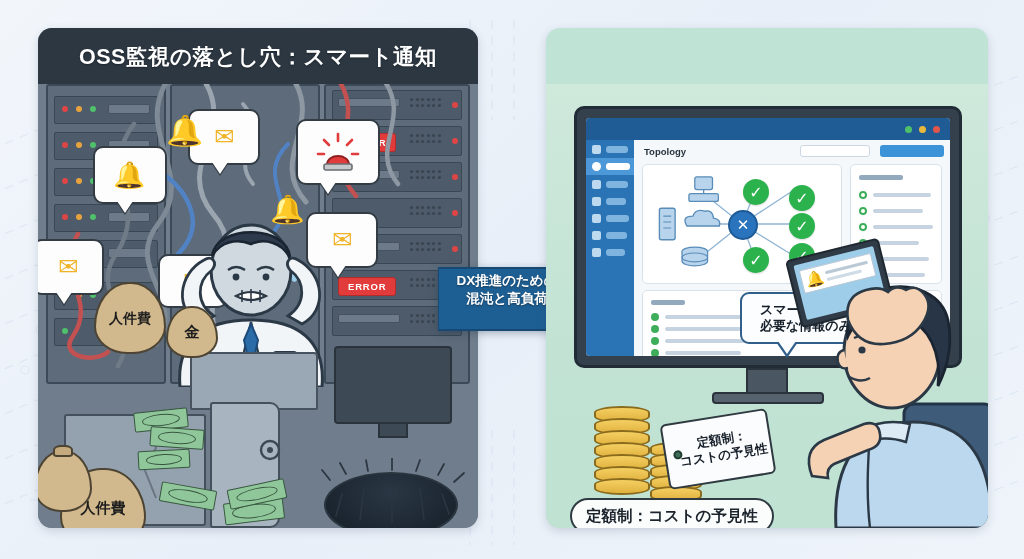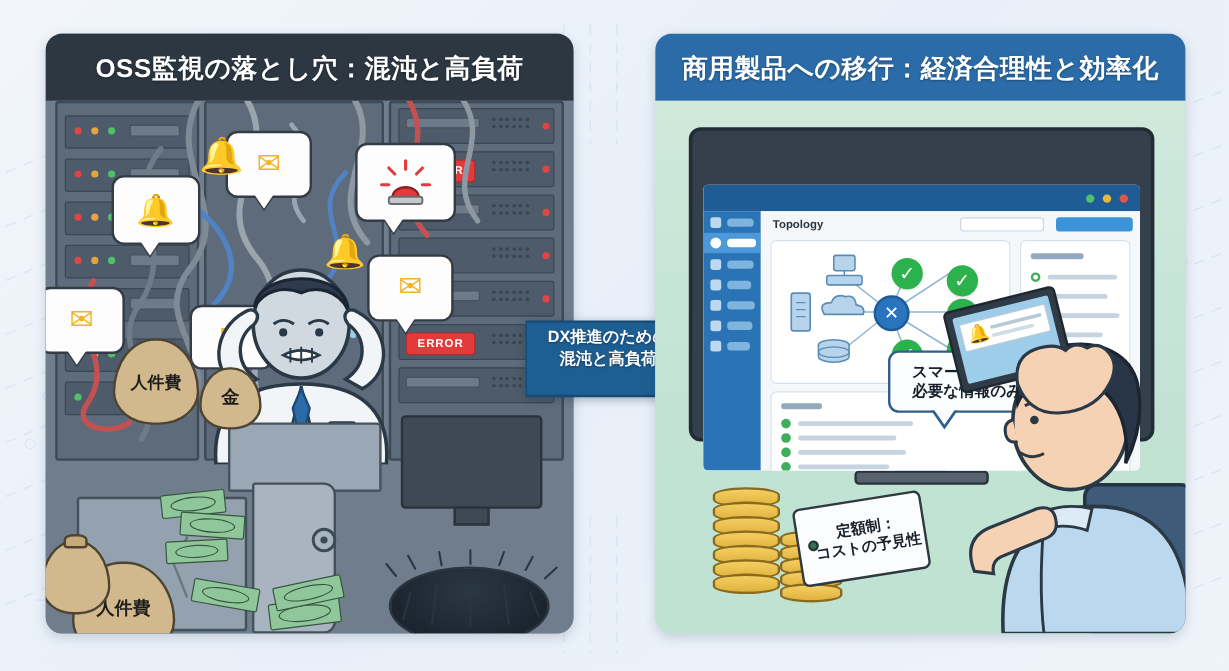--- a/index.html
+++ b/index.html
@@ -91,21 +91,21 @@
   #arrow { position:absolute; left:438px; top:246px; width:176px; height:106px; }
   #arrow svg { width:100%; height:100%; display:block; filter:drop-shadow(0 2px 4px rgba(30,50,70,.35)); }
   #arrow-label {
     position:absolute; left:8px; top:26px; width:122px; text-align:center;
     color:#fff; font-weight:bold; font-size:13.5px; line-height:1.35;
     text-shadow:0 1px 2px rgba(0,0,0,.4); pointer-events:none;
   }
 
   
   .mon-frame { position:absolute; background:#34404c; border:3px solid #222c36; border-radius:10px; }
-  .mon-screen { position:absolute; background:#f4f7fa; border-radius:4px; overflow:hidden;margin-top:36px; }
+  .mon-screen { position:absolute; background:#f4f7fa; border-radius:4px; overflow:hidden; }
   .mon-stand { position:absolute; background:#4a5763; border:2.5px solid #2a333c; }
   .mon-base  { position:absolute; background:#56636f; border:2.5px solid #2a333c; border-radius:4px; }
 
   .win-titlebar { position:absolute; left:0; right:0; top:0; height:22px; background:#1f5c96; }
   .tl-dot{position:absolute;top:8px;width:7px;height:7px;border-radius:50%;}
   .app-side { position:absolute; left:0; top:22px; bottom:0; width:48px; background:#2a73b5; }
   .side-row { position:absolute; left:6px; height:7px; border-radius:3px; background:#7fb4de; }
   .side-row.active { background:#ffffff; }
   .side-ic { position:absolute; left:6px; width:9px; height:9px; border-radius:2px; background:#bcd9f0; }
   .side-sel { position:absolute; left:0; right:0; height:17px; background:#4d98d8; }
@@ -173,21 +173,21 @@
         <circle cx="25" cy="370" r="4"></circle>
       <circle cx="960" cy="250" r="4"></circle>
         <circle cx="985" cy="218" r="4"></circle>
         <circle cx="940" cy="290" r="4"></circle>
       <path d="M940 430 L975 430 L975 400"></path>
         <path d="M30 500 L65 500 L65 470"></path>
     </g>
   </svg>
 
   <div class="panel" id="left-panel">
-    <div class="panel-head">OSS監視の落とし穴：混沌と高負荷</div>
+    <div class="panel-head">OSS監視の落とし穴：スマート通知</div>
     <div class="panel-body" id="left-body">
 
       <div class="rack" style="left:8px; top:0px; width:120px; height:300px;"></div>
       <div class="rack" style="left:132px; top:0px; width:150px; height:300px;"></div>
       <div class="rack" style="left:286px; top:0px; width:146px; height:300px;"></div>
 
       <div class="rack-slot" style="left:16px; top:12px; width:104px; height:28px;"></div>
       <div class="rack-slot" style="left:16px; top:48px; width:104px; height:28px;"></div>
       <div class="rack-slot" style="left:16px; top:84px; width:104px; height:28px;"></div>
       <div class="rack-slot" style="left:16px; top:120px; width:104px; height:28px;"></div>
@@ -467,21 +467,20 @@
     <svg viewBox="0 0 176 106" preserveAspectRatio="none">
       <polygon points="0,22 122,22 122,2 176,53 122,104 122,84 0,84" fill="#1e5f93" stroke="#164a74" stroke-width="2"></polygon>
     </svg>
     <div id="arrow-label">
       <div>DX推進のための</div>
       <div>混沌と高負荷</div>
     </div>
   </div>
 
   <div class="panel" id="right-panel">
-    <div class="panel-head">商用製品への移行：経済合理性と効率化</div>
     <div class="panel-body" id="right-body">
 
       <div class="mon-frame" style="left:28px; top:22px; width:388px; height:262px;"></div>
       <div class="mon-stand" style="left:200px; top:284px; width:42px; height:26px;"></div>
       <div class="mon-base" style="left:166px; top:308px; width:112px; height:12px;"></div>
 
       <div class="mon-screen" style="left:40px; top:34px; width:364px; height:238px;">
 
         <div class="win-titlebar">
           <span class="tl-dot" style="right:38px; background:#4ec16a;"></span>
@@ -633,16 +632,17 @@
             <span style="position:absolute;left:4px;top:3px;color:#f0a724;font-size:15px;line-height:1;">🔔</span>
             <div style="position:absolute;left:24px;top:6px;width:44px;height:3px;background:#b9c9d6;border-radius:2px;"></div>
             <div style="position:absolute;left:24px;top:13px;width:36px;height:3px;background:#cfdbe5;border-radius:2px;"></div>
           </div>
         </div>
       </div>
       <svg style="position:absolute; left:296px; top:176px; width:96px; height:86px;" viewBox="0 0 96 86">
         <path d="M6 60 q-4 -24 18 -30 q14 -4 22 2 q8 -8 18 -2 q10 -6 18 4 q10 12 -2 30 q-12 18 -38 20 q-26 2 -36 -24 Z" fill="#f6d2b4" stroke="#2b3946" stroke-width="2.6"></path>
       </svg>
 
+      <div class="pill light" style="left:24px; top:414px; height:36px; font-size:15.5px;">定額制：コストの予見性</div>
     </div>
   </div>
 
 </div>
 
 </body></html>

